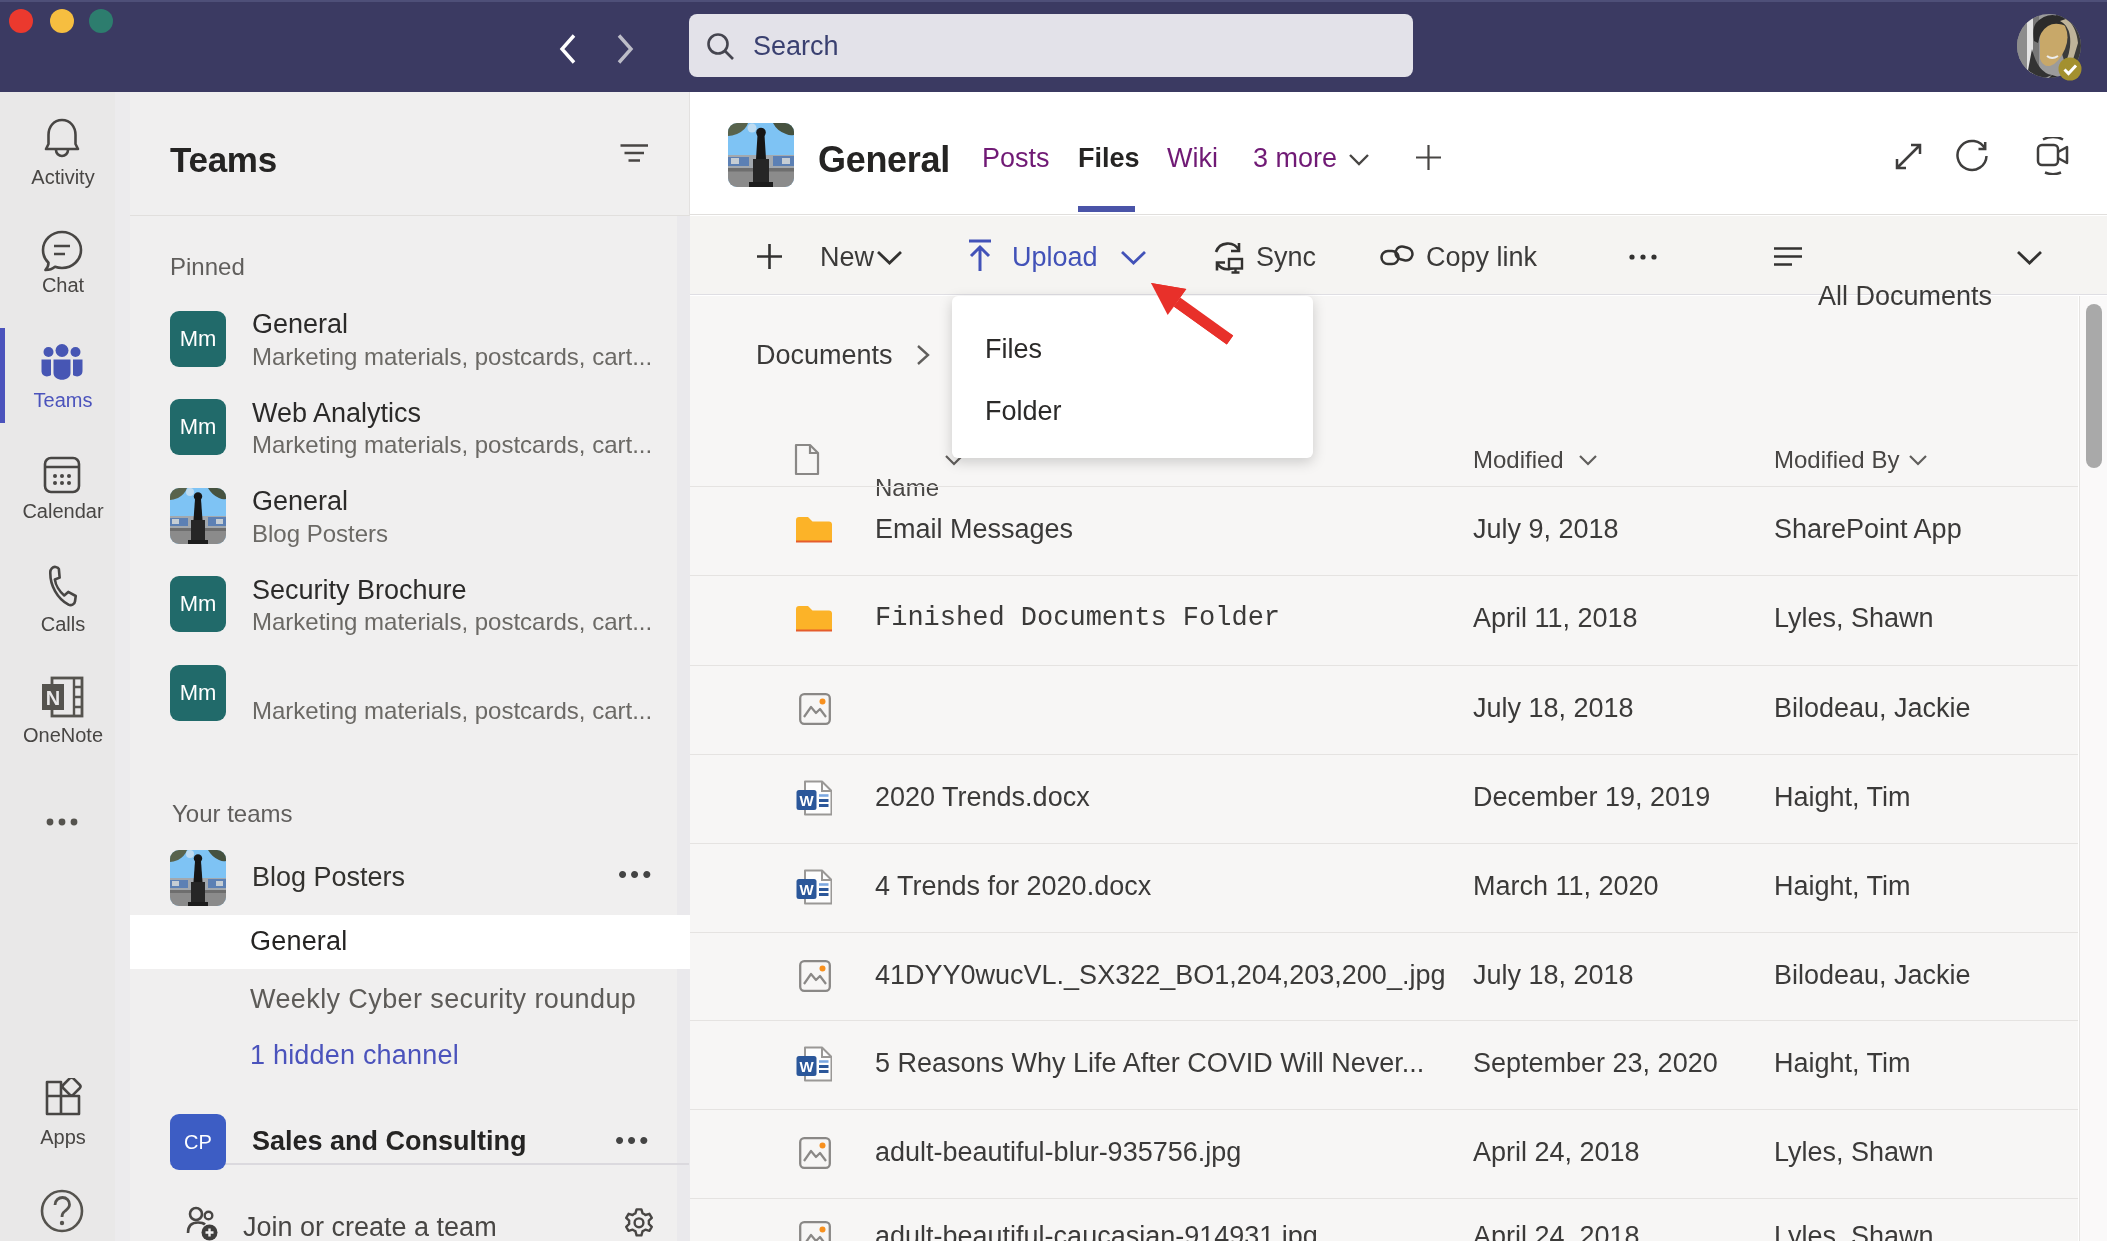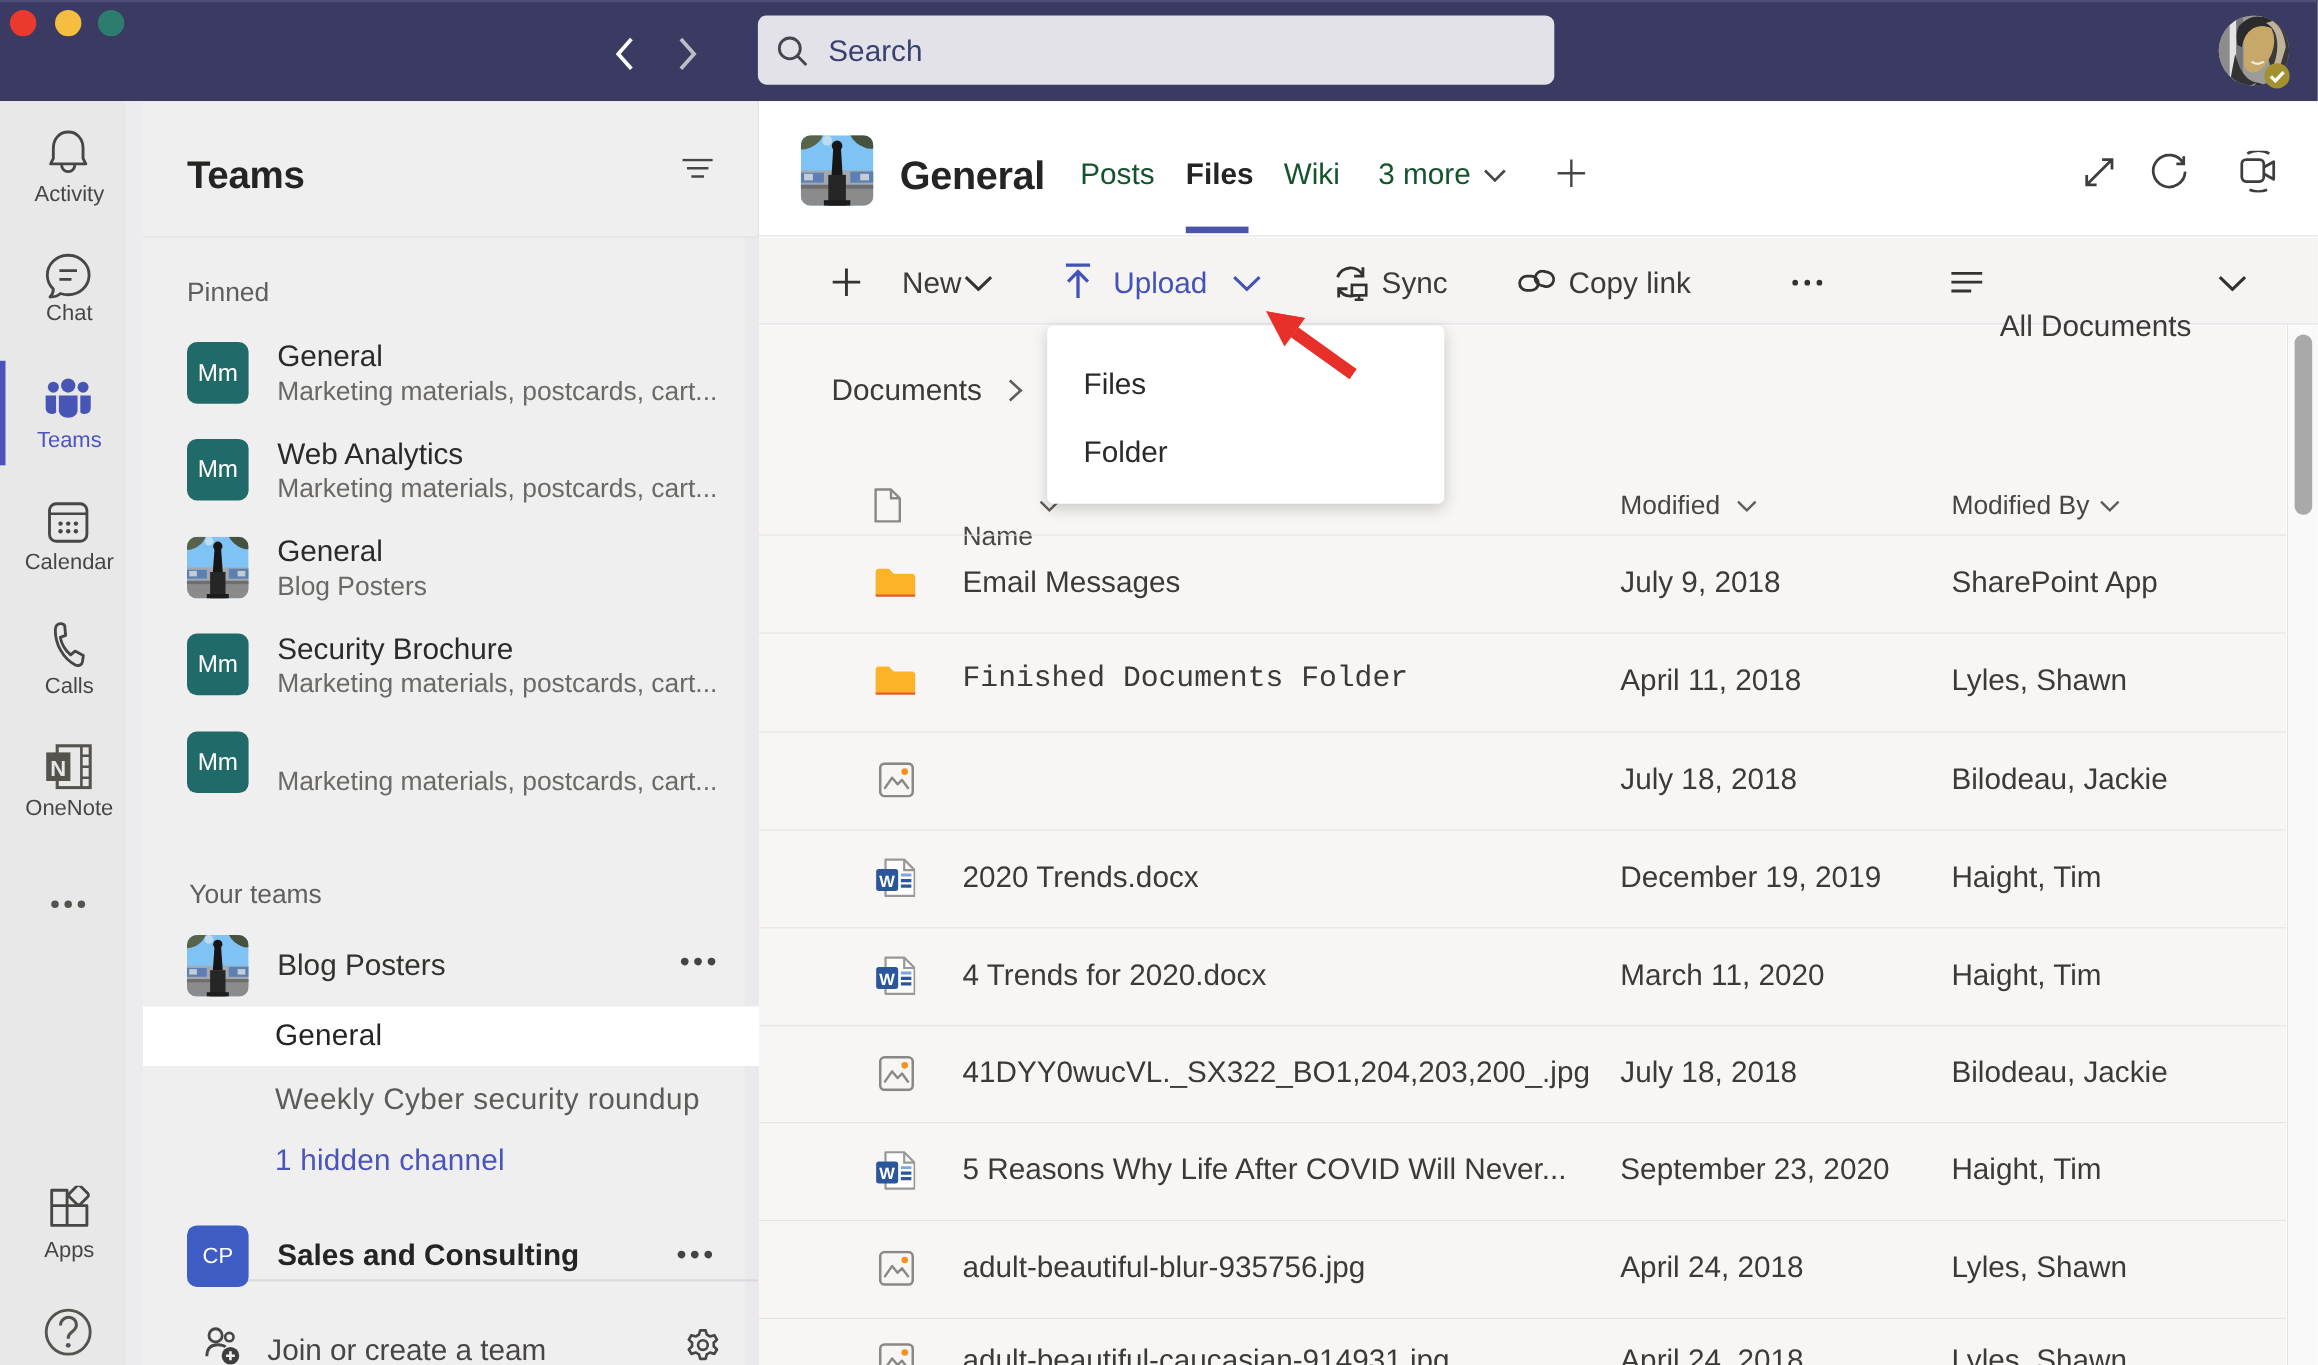--- a/index.html
+++ b/index.html
@@ -30,21 +30,21 @@
   .sq{position:absolute;left:170px;width:56px;height:56px;border-radius:9px;color:#fff;
       display:flex;align-items:center;justify-content:center;font-size:22px;}
   .teal{background:#216A6A;}
   .dots3{font-size:26px;color:#444;letter-spacing:3px;}
   
   #mainheader{left:690px;top:92px;width:1417px;height:123px;background:#fff;border-bottom:1px solid #E1DFDD;box-sizing:border-box;}
   #cmdbar{left:690px;top:216px;width:1417px;height:79px;background:#F5F4F2;border-bottom:1px solid #DFDEE3;box-sizing:border-box;}
   #listarea{left:690px;top:296px;width:1388px;height:945px;background:#F7F6F5;}
   #scrollzone{left:2079px;top:296px;width:28px;height:945px;background:#FAF9F9;border-left:1px solid #E5E3E1;box-sizing:border-box;}
   #scrollthumb{left:2086px;top:304px;width:16px;height:164px;background:#A9A9A9;border-radius:8px;}
-  .tab{font-size:27px;color:#14532d;}
+  .tab{font-size:27px;color:#701a75;}
   .cmdtxt{font-size:27px;color:#3B3A39;}
   .purple{color:#4252B8;}
   .hdrcell{font-size:24px;color:#484644;}
   .rowname{font-size:27px;color:#3B3A39;white-space:nowrap;}
   .rowdiv{left:690px;width:1388px;height:1px;background:#E5E3E1;}
   
   #menu{left:952px;top:296px;width:361px;height:162px;background:#fff;border-radius:6px;
         box-shadow:0 4px 14px rgba(0,0,0,0.18);}
   .mitem{left:33px;font-size:27px;color:#2b2a29;}
 </style>

